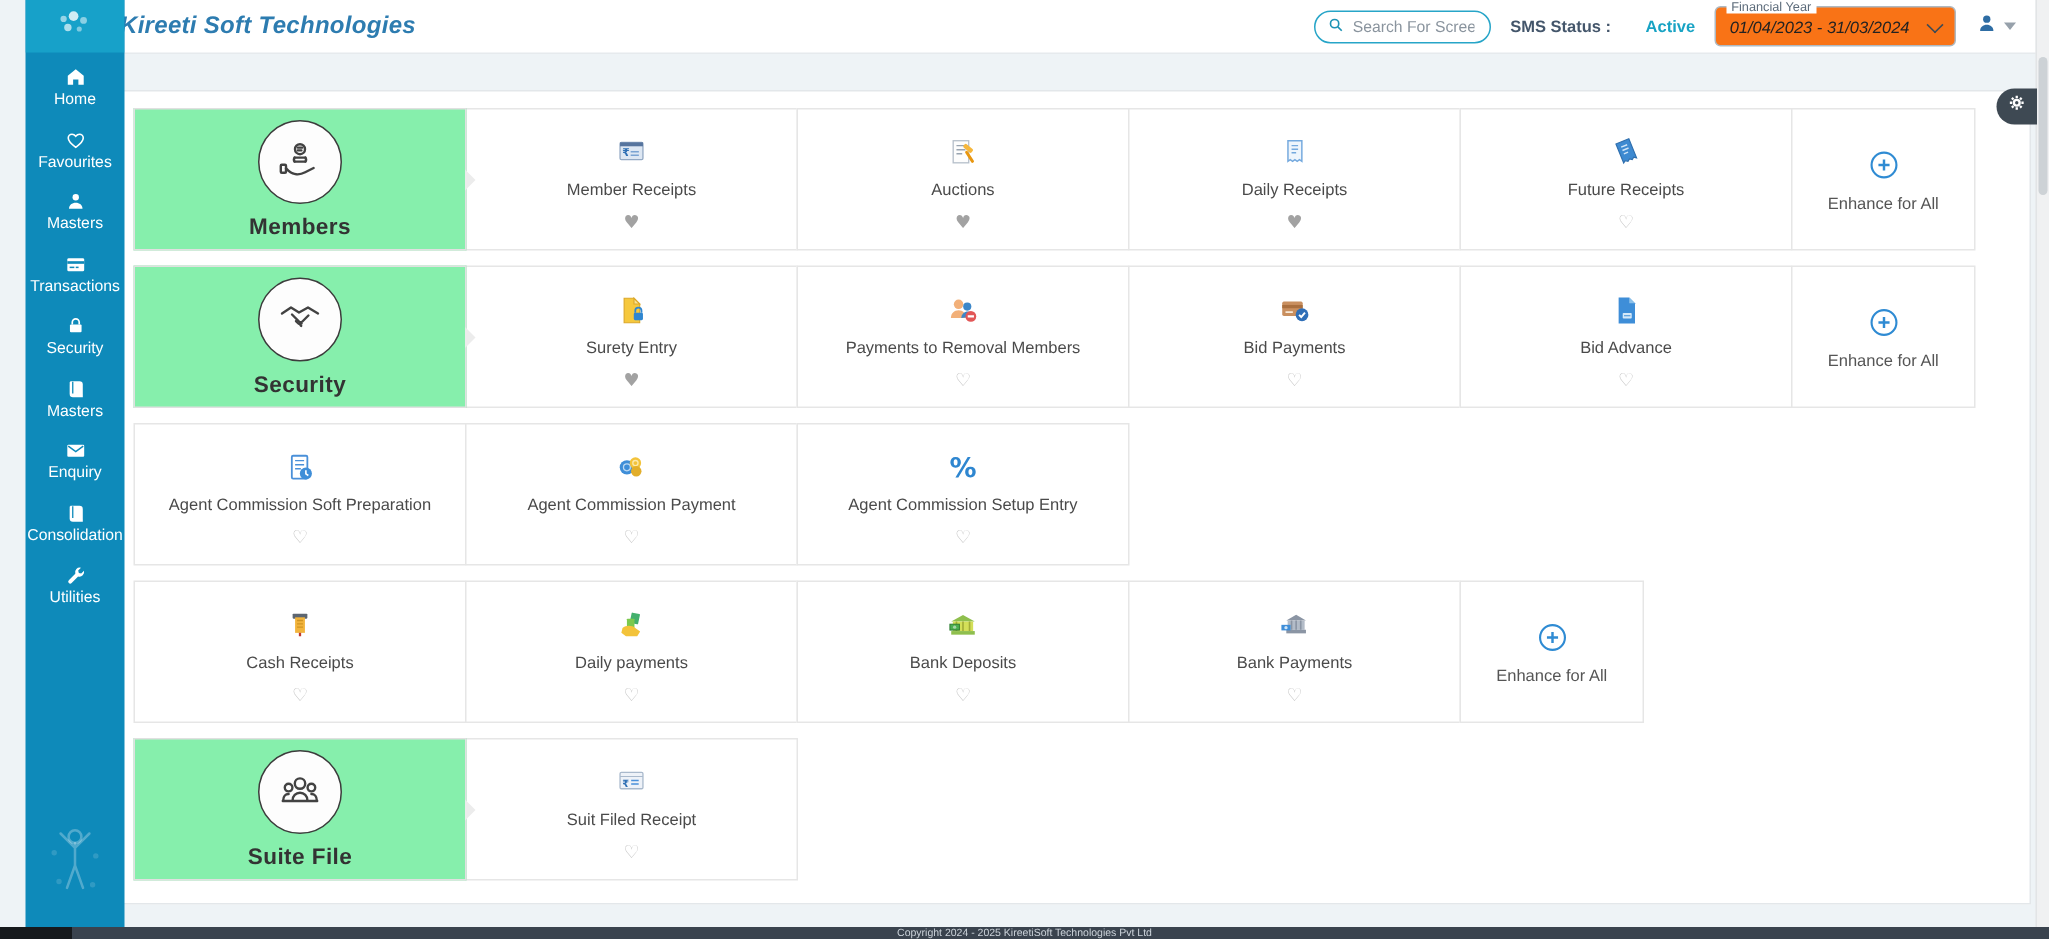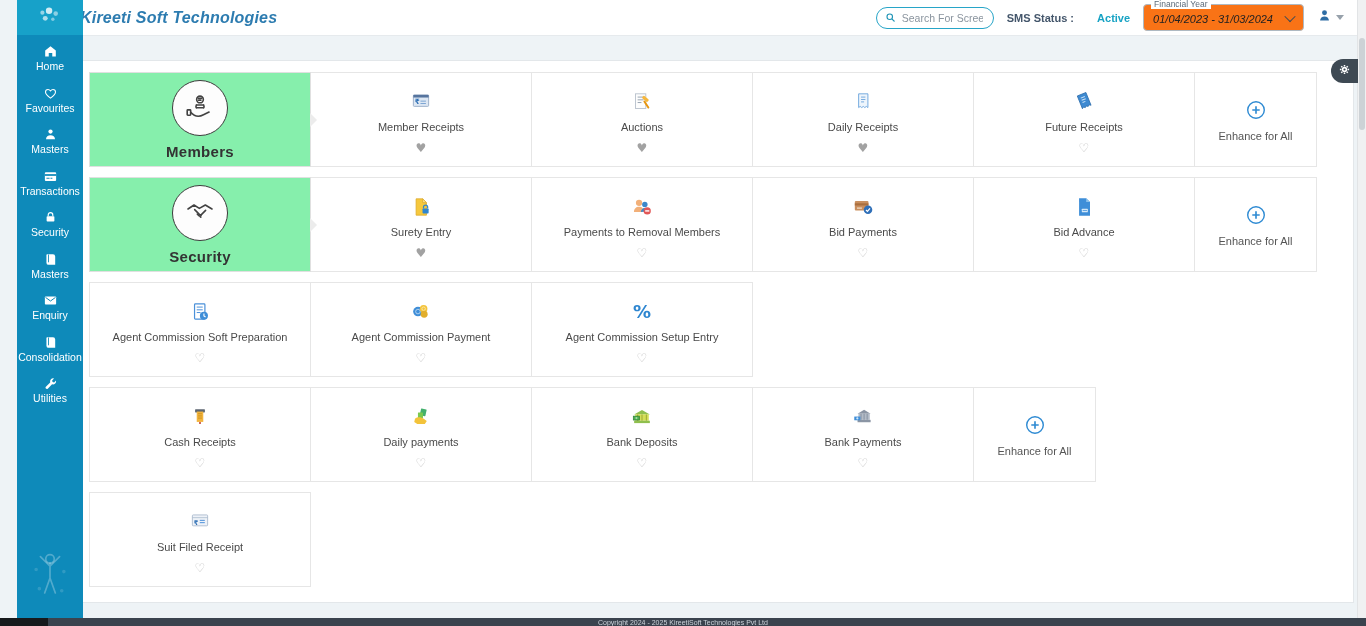--- a/index.html
+++ b/index.html
@@ -487,20 +487,37 @@
             <span>
               <svg viewBox="0 0 22 22" width="24" height="24" style="display: block;">
                 <circle cx="11" cy="11" r="7.6" fill="none" stroke="#2f8bd3" stroke-width="1.3"></circle>
                 <path d="M11 7.6v6.8M7.6 11h6.8" stroke="#2f8bd3" stroke-width="1.5"></path>
               </svg>
             </span>
             <div class="enh-label">Enhance for All</div>
           </div>
         </div>
         <div class="row">
+          <div class="cell cat-cell">
+            <div class="cat-circle">
+              <span>
+                <svg viewBox="0 0 24 24" fill="none" stroke="#424242" stroke-width="1.2" stroke-linecap="round" width="32" height="32" style="display: block;">
+                  <circle cx="12" cy="7.8" r="2.6"></circle>
+                  <path d="M8.3 16.2c0-2.2 1.6-3.8 3.7-3.8s3.7 1.6 3.7 3.8"></path>
+                  <circle cx="6.3" cy="9.8" r="1.9"></circle>
+                  <path d="M3.6 16.2c0-1.9 1.1-3.2 2.7-3.2"></path>
+                  <circle cx="17.7" cy="9.8" r="1.9"></circle>
+                  <path d="M20.4 16.2c0-1.9-1.1-3.2-2.7-3.2"></path>
+                  <path d="M3.4 16.5h17.2"></path>
+                </svg>
+              </span>
+            </div>
+            <div class="cat-name">Suite File</div>
+            <div class="cat-arrow"></div>
+          </div>
           <div class="cell item-cell">
             <div class="item-ic">
               <span>
                 <svg viewBox="0 0 22 22" width="24" height="24" style="display: block;">
                   <rect x="4" y="4.5" width="14" height="10" rx="0.8" fill="#eef2f8" stroke="#a9b9cc" stroke-width="0.8"></rect>
                   <path d="M4 7h14" stroke="#a9b9cc" stroke-width="0.7"></path>
                   <text x="7.4" y="13.3" font-size="6" font-weight="bold" fill="#2e6fb4" text-anchor="middle" font-family="DejaVu Sans">₹</text>
                   <path d="M10.8 9.5h4.6M10.8 11.6h4.6" stroke="#4a90d9" stroke-width="0.9"></path>
                 </svg>
               </span>

